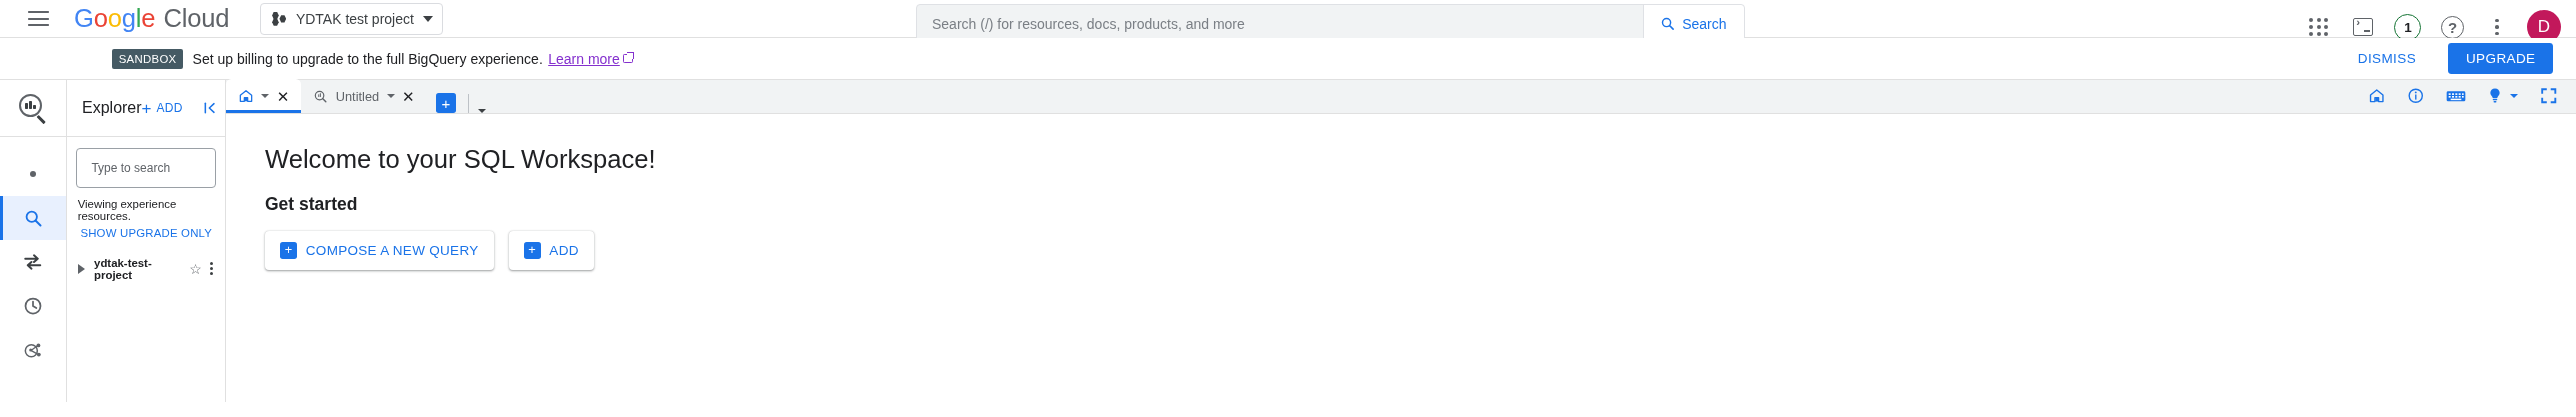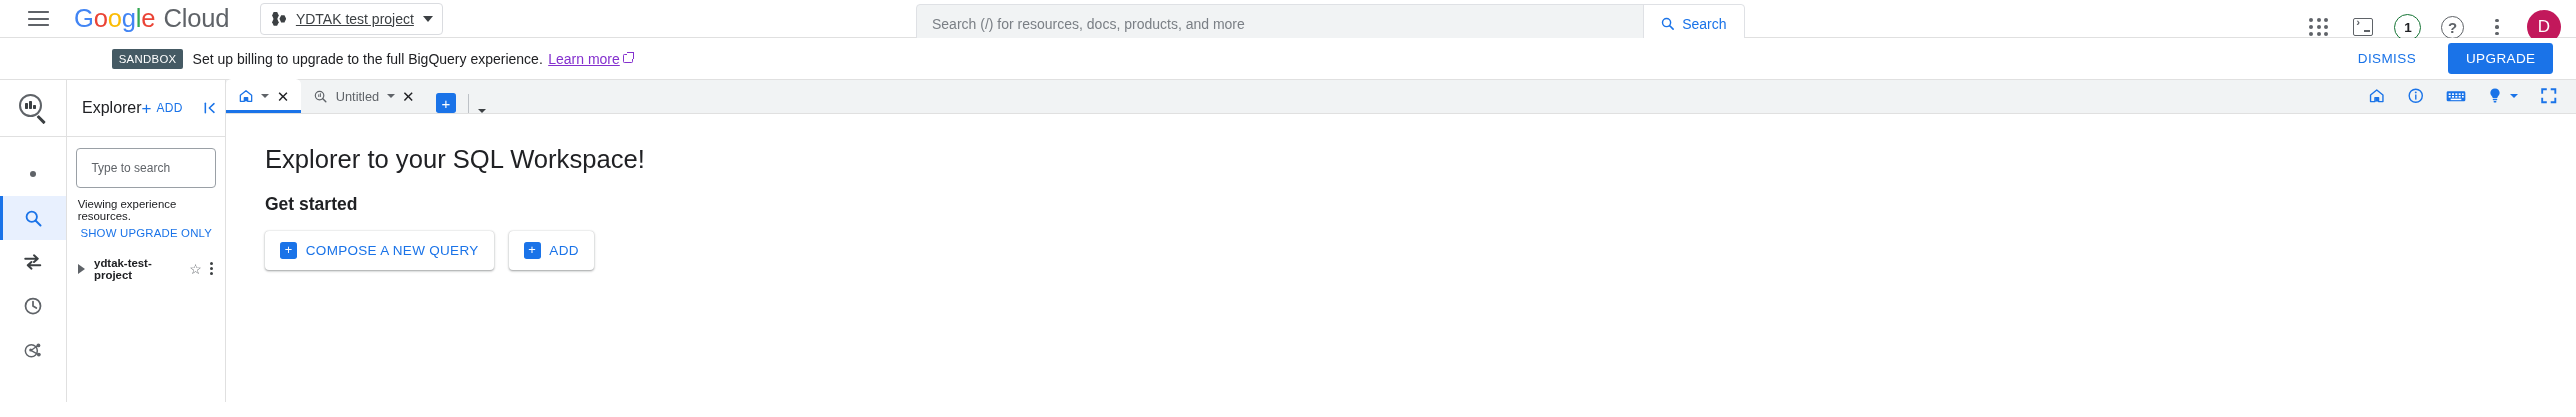--- a/index.html
+++ b/index.html
@@ -31,21 +31,21 @@
   .gc-logo .o2 { color:#FBBC05; } .gc-logo .g2 { color:#4285F4; }
   .gc-logo .l1 { color:#34A853; } .gc-logo .e1 { color:#EA4335; }
   .gc-logo .cloud { color:#5f6368; margin-left: 8px; }
 
   .project-chip {
     margin-left: 31px; height: 32px; min-width: 172px;
     border: 0.7px solid #dadce0; border-radius: 4px;
     display: flex; align-items: center; padding: 0 9.4px 0 10.8px;
     gap: 8.8px; cursor: pointer; background:#fff;
   }
-  .project-chip .label { font-size: 14px; color: #3c4043; white-space: nowrap; text-decoration: underline; }
+  .project-chip .label { font-size: 14px; color: #3c4043; white-space: nowrap; }
   .hexicon { width: 15px; height: 13.5px; position: relative; flex: none; }
   .hexicon i {
     position: absolute; width: 6.7px; height: 7.4px; background: #3c4043;
     clip-path: polygon(25% 0%, 75% 0%, 100% 50%, 75% 100%, 25% 100%, 0% 50%);
   }
   .hexicon i:nth-child(1){ left:0; top:0; }
   .hexicon i:nth-child(2){ left:7.4px; top:3.4px; }
   .hexicon i:nth-child(3){ left:0; top:6.7px; }
   .caret { width:0;height:0;border-left:5.4px solid transparent;border-right:5.4px solid transparent;
            border-top:6px solid #3c4043; flex:none; }
@@ -446,21 +446,21 @@
                 <path d="M16 3h5v5"></path>
                 <path d="M21 16v5h-5"></path>
                 <path d="M8 21H3v-5"></path>
             </g>
           </svg>
         </span>
       </div>
     </div>
 
     <div class="content">
-      <div class="welcome">Explorer to your SQL Workspace!</div>
+      <div class="welcome">Welcome to your SQL Workspace!</div>
       <div class="getstarted">Get started</div>
       <div class="cards">
         <div class="card">
           <span class="plussq">+</span>
           <span class="clabel">COMPOSE A NEW QUERY</span>
         </div>
         <div class="card">
           <span class="plussq">+</span>
           <span class="clabel">ADD</span>
         </div>

